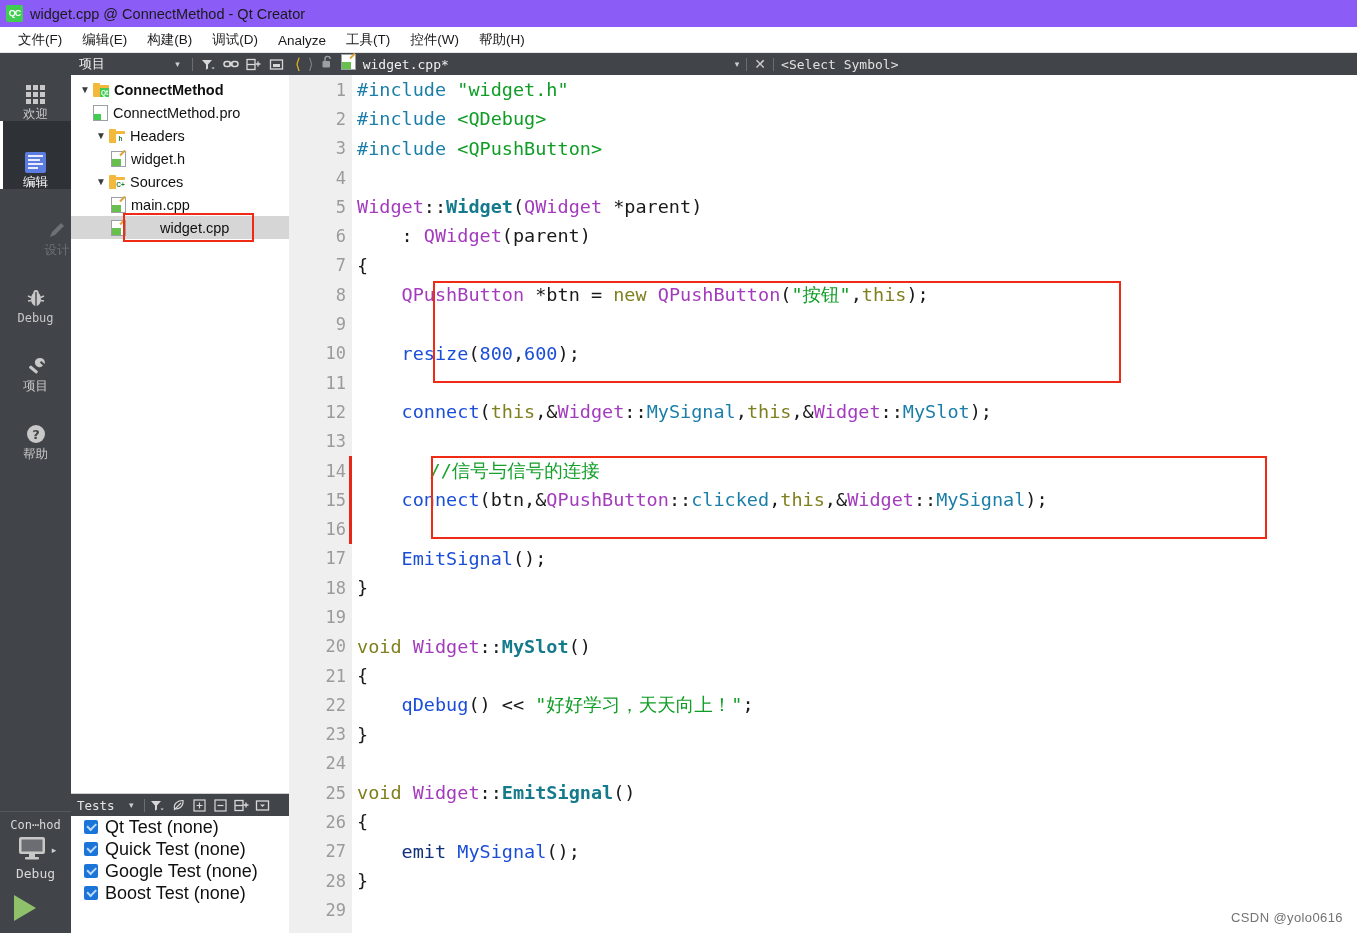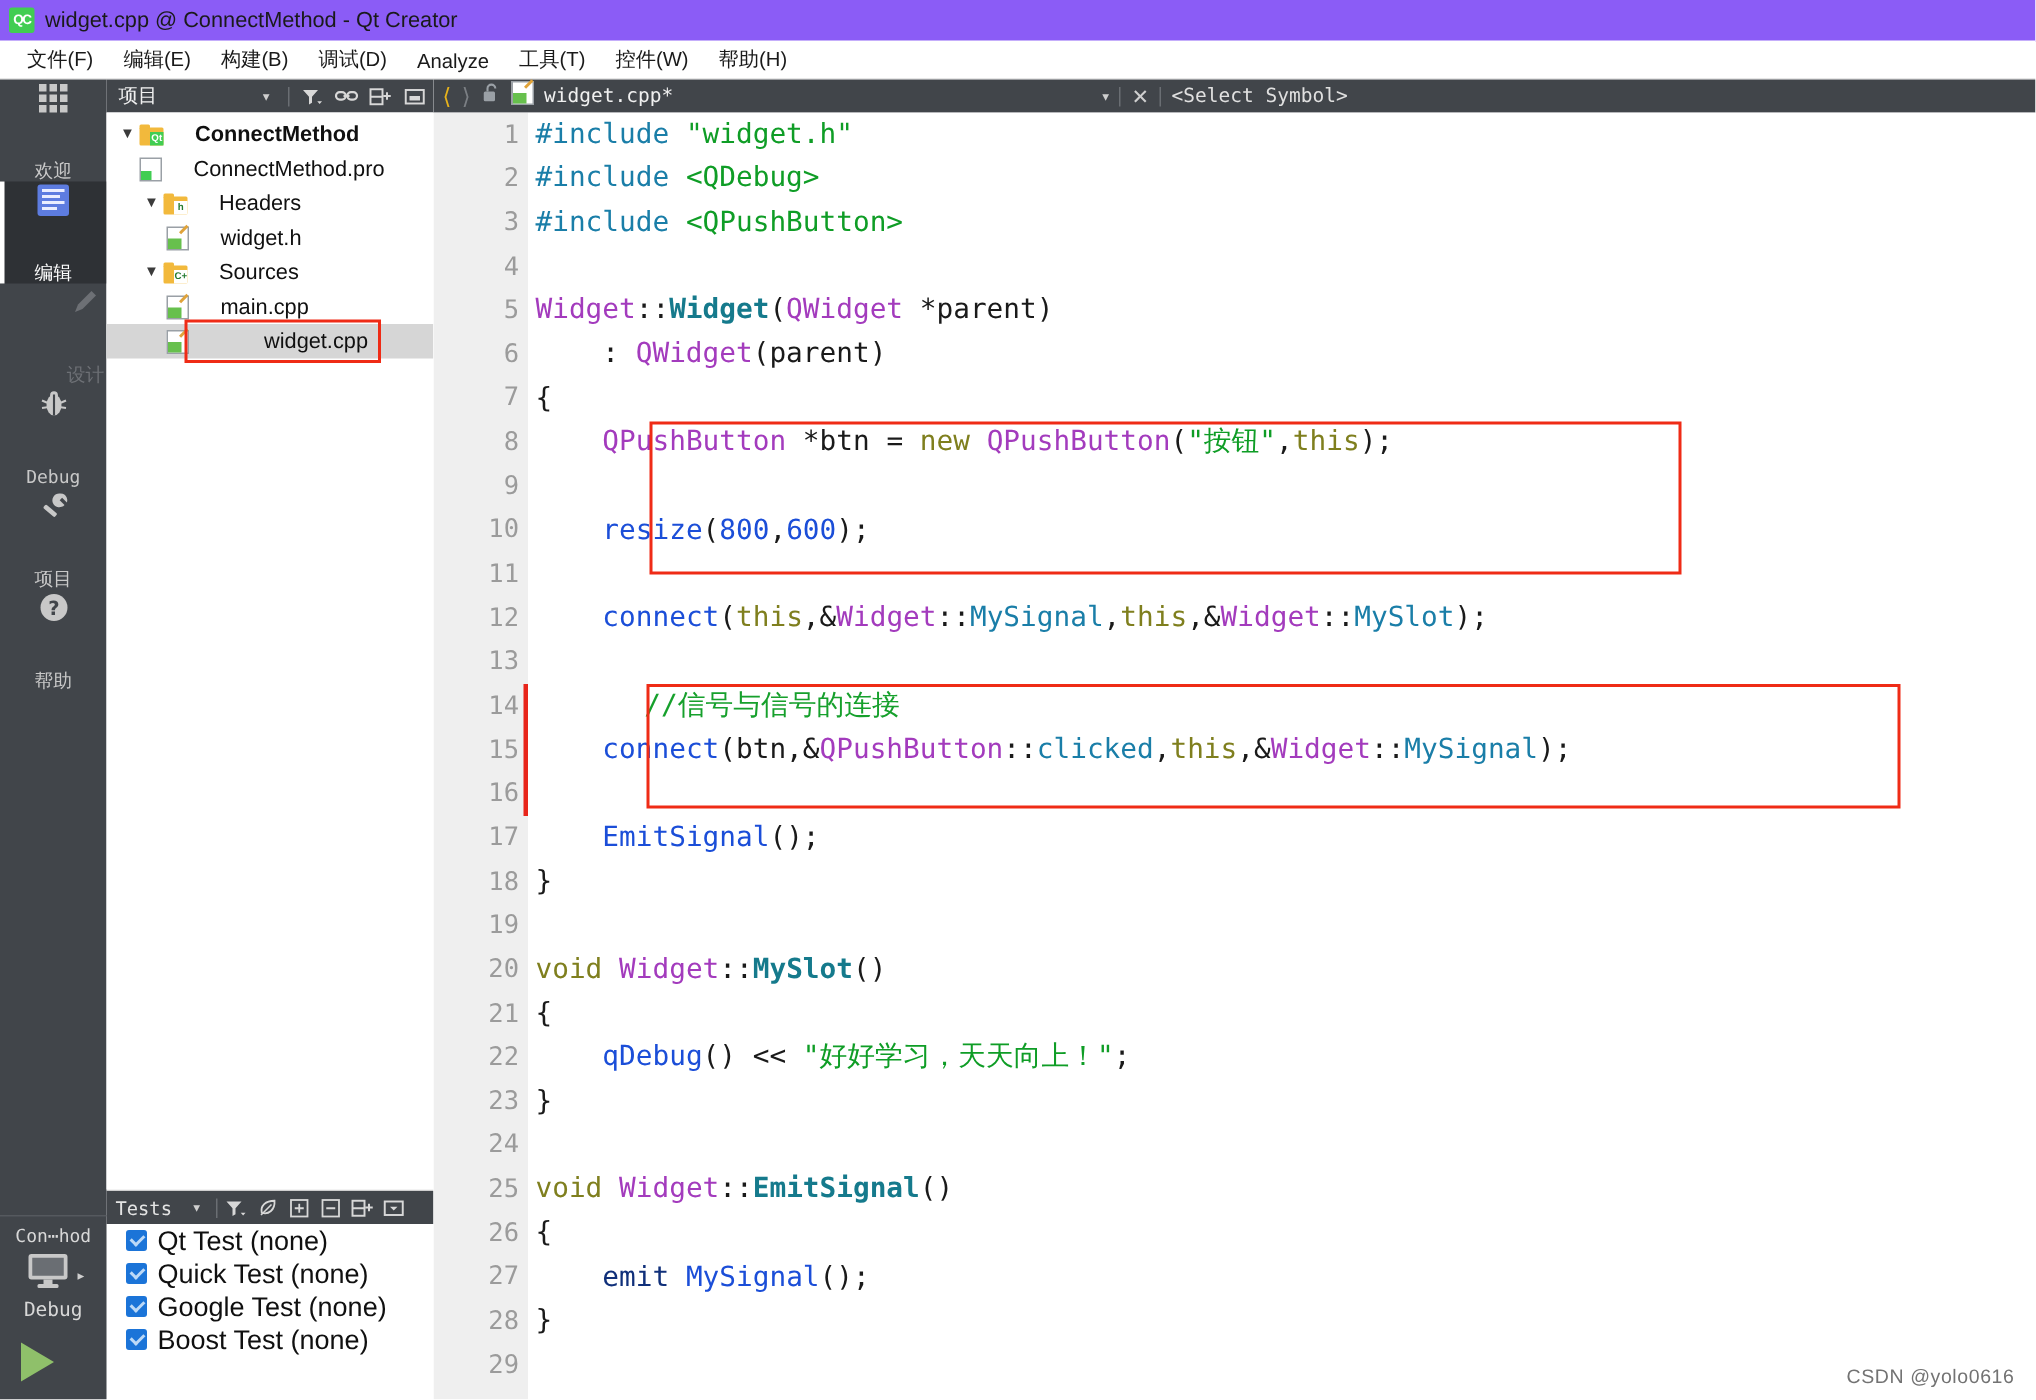--- a/index.html
+++ b/index.html
@@ -34,21 +34,21 @@
   
   .main{ display:flex; height:880px; }
 
   
   .modebar{
     width:71px; background:#41454a; display:flex; flex-direction:column;
     align-items:stretch; flex:0 0 71px; position:relative;
   }
   .mode{
     height:68px; display:flex; flex-direction:column; align-items:center;
-    justify-content:space-between; gap:2px; color:#c8c8c8; font-size:12.5px; cursor:pointer;
+    justify-content:flex-end; gap:2px; color:#c8c8c8; font-size:12.5px; cursor:pointer;
     position:relative;
   }
   .mode.active{ background:#2e3135; color:#ffffff; }
   .mode.active::before{
     content:""; position:absolute; left:0; top:0; bottom:0; width:3px; background:#ffffff;
   }
   .mode.dim{ color:#6d7075;margin-left:43px; }
   .mode .glyph{ height:24px; display:flex; align-items:center; justify-content:center; }
   .mode .lbl{ font-size:12.5px; line-height:13px; }
   .mode .lbl.mono{ font-family:"DejaVu Sans Mono", monospace; font-size:12px; }
@@ -90,21 +90,21 @@
   .ph-ico{ width:17px;height:16px;display:flex;align-items:center;justify-content:center;cursor:pointer;}
   .vsep{ width:1px; height:13px; background:#6a6e73; }
 
   .tree{ flex:1; overflow:hidden; padding-top:3px; position:relative; background:#ffffff;}
   .trow{ display:flex; align-items:center; height:23px; font-size:14.5px; color:#101010; padding-left:6px; cursor:default;}
   .trow.sel{ background:#d6d6d6;gap:29px; }
   .trow.bold{ font-weight:bold; }
   .chev{ width:16px; color:#3b3b3b; font-size:10px; display:flex; align-items:center; justify-content:center;}
   .ind1{ padding-left:22px; }
   .ind2{ padding-left:40px; }
-  .tlabel{ margin-left:21px; }
+  .tlabel{ margin-left:5px; }
 
   .folder{ width:16px;height:14px;position:relative;display:inline-block;}
   .folder .body{ position:absolute;inset:2px 0 0 0;background:#f2b93c;border-radius:1px;}
   .folder .tab{ position:absolute;left:0;top:0;width:7px;height:3px;background:#f2b93c;border-radius:1px 1px 0 0;}
   .folder .badge{
     position:absolute;right:0;bottom:0;width:9px;height:9px;background:#ffffff;
     font-size:6.5px;line-height:9px;text-align:center;color:#237a2f;font-weight:bold;
     font-family:"Liberation Sans",sans-serif;
   }
   .folder .badge.qt{ background:#41cd52;color:#ffffff;}

